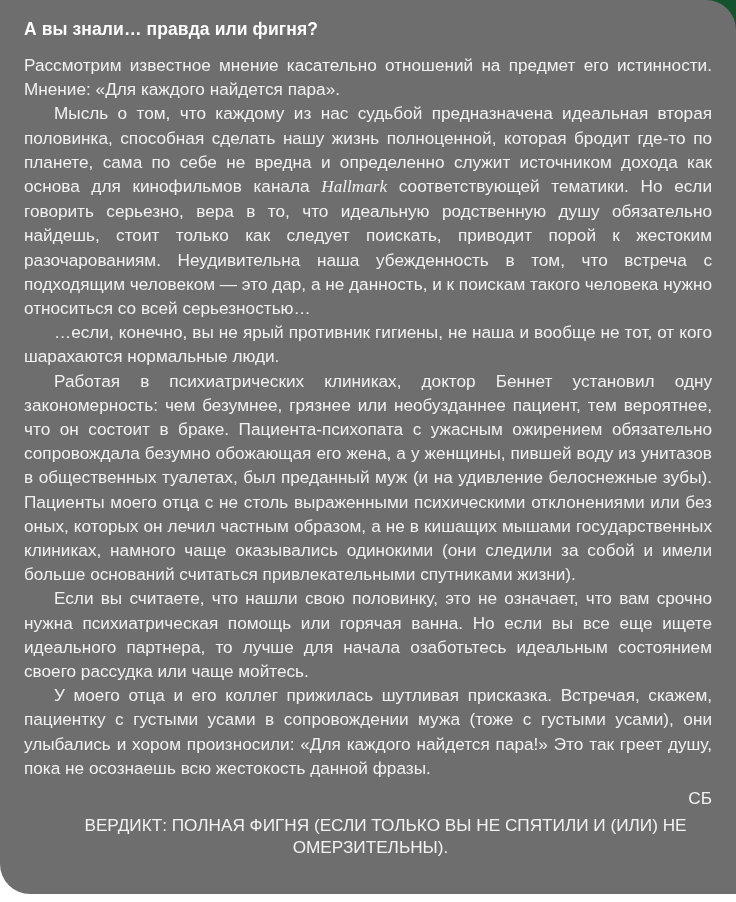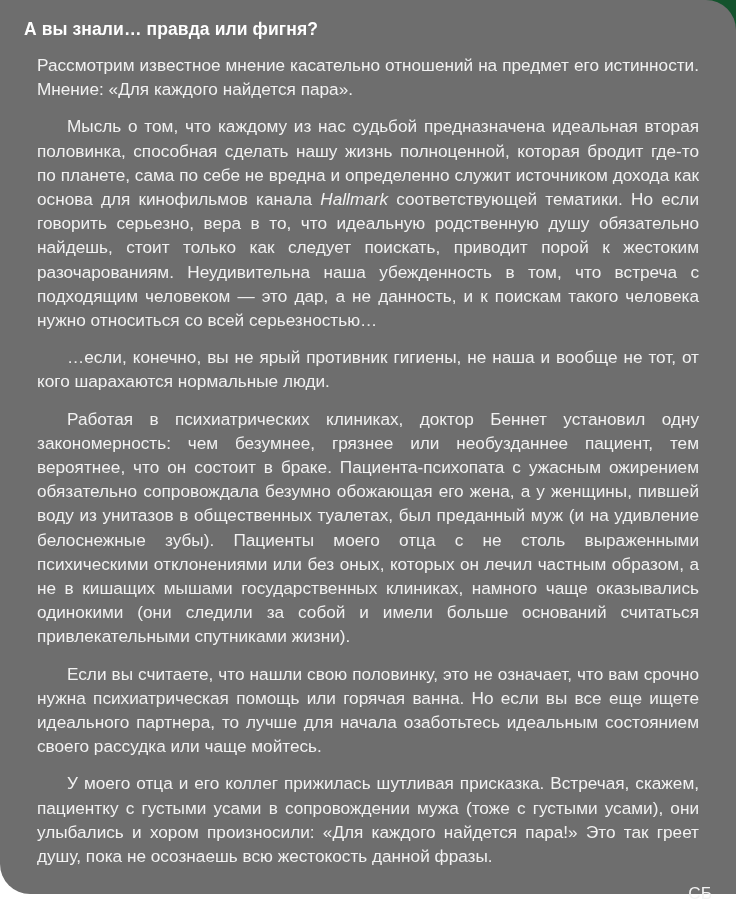--- a/index.html
+++ b/index.html
@@ -50,29 +50,30 @@
     line-height: 24.2px;
     text-align: justify;
     text-justify: inter-word;
     color: #f2f2f2;
     margin: 0;
     -webkit-hyphens: none;
     hyphens: none;
   }
 
   .para {
-    margin: 13px;
+    margin: 0;
     text-indent: 0;
   }
   .para.indent {
     text-indent: 30px;
   }
 
   .brand-italic {
     font-style: italic;
+    font-family: Liberation Serif, serif;
   }
 
   .signature {
     font-size: 17.2px;
     line-height: 24.2px;
     text-align: right;
     color: #f2f2f2;
     margin: 6px 0 0 0;
   }
 

